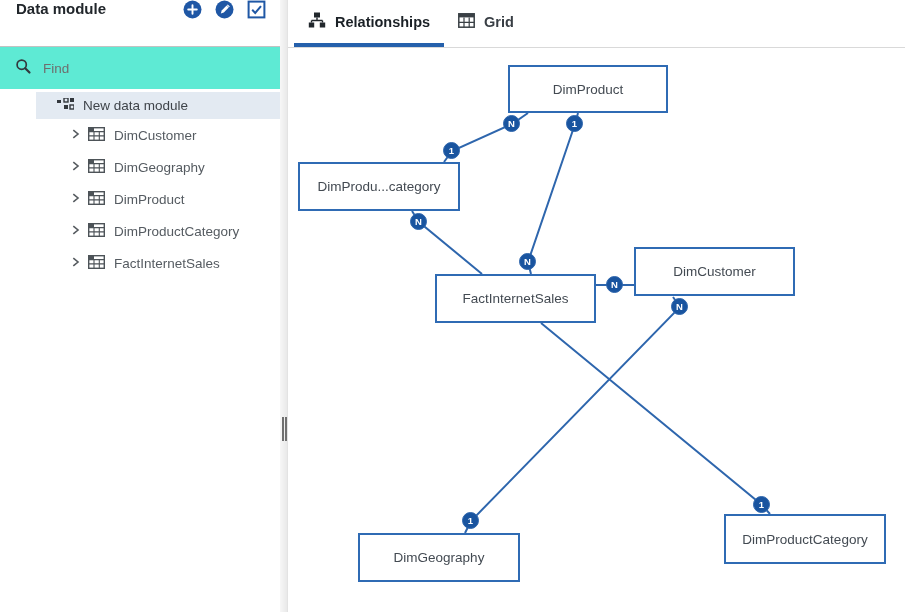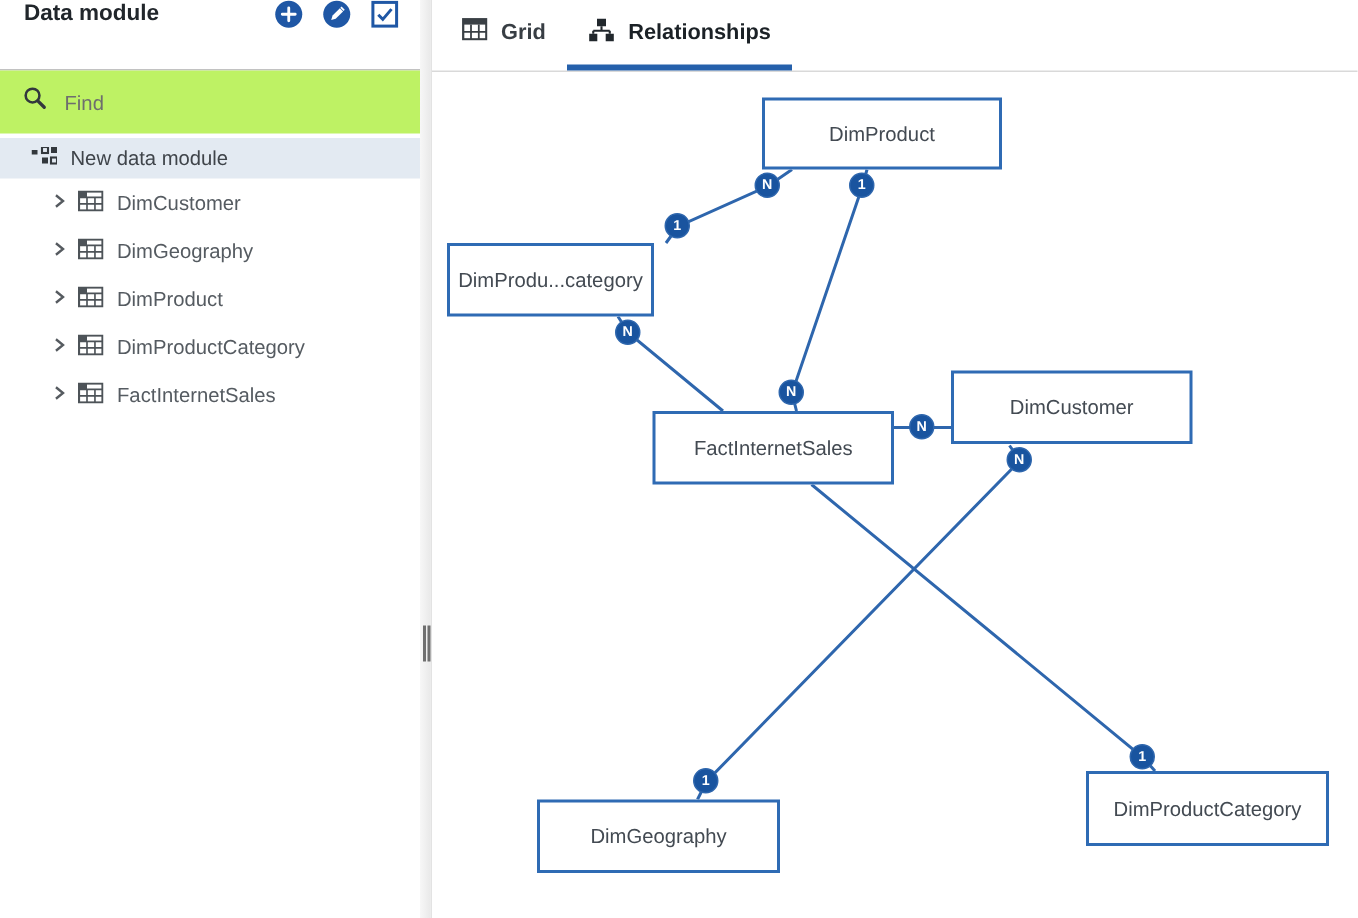--- a/index.html
+++ b/index.html
@@ -6,24 +6,24 @@
   html,body { width:905px; height:612px; overflow:hidden; background:#fff;
               font-family:"Liberation Sans", sans-serif; }
 
   
   .sidebar { position:absolute; left:0; top:0; width:280px; height:612px; background:#fff; }
   .sb-header { height:47px; display:flex; align-items:flex-start; padding:0 14px 0 16px;
                border-bottom:1px solid #c2c2c2; }
   .sb-title { flex:1; font-size:15px; font-weight:bold; color:#21262b; }
   .sb-actions { display:flex; align-items:center; gap:13px; }
   .icon-btn { display:flex; align-items:center; justify-content:center; cursor:pointer; }
-  .find-bar { height:42px; background:#bef264; display:flex; align-items:center;
+  .find-bar { height:42px; background:#5eead4; display:flex; align-items:center;
               gap:11px; padding:0 15px; }
   .find-placeholder { font-size:13.5px; color:#6e6e6e; }
-  .tree { padding-top:3px; }
+  .tree { padding-top:3px;margin-left:36px; }
   .tree-row { display:flex; align-items:center; font-size:13.5px; cursor:pointer; }
   .root-row { height:27px; background:#e3eaf2; padding-left:21px; gap:9px; color:#3f444a; }
   .item-row { height:32px; padding-left:33px; gap:7px; color:#555b61; }
   .item-row .tbl { margin-right:2px; }
 
   
   .divider { position:absolute; left:280px; top:0; width:8px; height:612px;
              background:linear-gradient(90deg,#f7f7f7,#e9e9e9); border-right:1px solid #e3e3e3; }
   .grip { position:absolute; left:1px; top:417px; width:6px; height:24px;
           display:flex; justify-content:center; gap:1px; cursor:col-resize; }
@@ -38,21 +38,21 @@
   .tab.inactive { color:#383e44; }
   .tab.active { color:#1b2126; border-bottom-color:#2560ab; }
 
   
   .canvas { position:absolute; left:0; top:0; width:617px; height:612px; }
   .lines { position:absolute; left:0; top:0; pointer-events:none; }
   .entity { position:absolute; background:#fff; border:2px solid #2f6bb4;
             display:flex; align-items:center; justify-content:center;
             font-size:13.5px; color:#434a52; cursor:pointer; }
   .e-dimproduct        { left:220px; top:65px;  width:160px; height:48px; }
-  .e-dimproducat2      { left:10px;  top:162px; width:138px; height:49px; }
+  .e-dimproducat2      { left:10px;  top:162px; width:162px; height:49px; }
   .e-fact              { left:147px; top:274px; width:161px; height:49px; }
   .e-dimcustomer       { left:346px; top:247px; width:161px; height:49px; }
   .e-dimgeography      { left:70px;  top:533px; width:162px; height:49px; }
   .e-dimprodcategory   { left:436px; top:514px; width:162px; height:50px; }
 
   .badge { position:absolute; width:17px; height:17px; border-radius:50%;
            background:#19549f; border:1px solid #2e66ad; color:#fff;
            display:flex; align-items:center; justify-content:center;
            font-size:9.5px; font-weight:bold; cursor:pointer; }
   .b0 { left:215px; top:115px; } .b1 { left:278px; top:115px; }
@@ -180,40 +180,40 @@
 
 <div class="divider">
   <div class="grip">
       <span></span>
       <span></span>
     </div>
 </div>
 
 <div class="main">
   <div class="tabbar">
-    <div class="tab inactive">
-      <span>
-        <svg width="17" height="15" viewBox="0 0 17 15">
-            <rect x="0.8" y="0.8" width="15.4" height="13.4" fill="none" stroke="#3a4045" stroke-width="1.5"></rect>
-            <rect x="0.8" y="0.8" width="15.4" height="3.6" fill="#3a4045"></rect>
-            <path d="M6 4.4V14.2M11.2 4.4V14.2M0.8 9.3h15.4" stroke="#3a4045" stroke-width="1.2"></path>
-          </svg>
-      </span>
-      <span>Grid</span>
-    </div>
     <div class="tab active">
       <span>
         <svg width="18" height="16" viewBox="0 0 18 16">
             <rect x="6" y="0.5" width="6" height="5" fill="#21272c"></rect>
             <path d="M9 5.5v3M3.5 8.5h11M3.5 8.5v2M14.5 8.5v2" stroke="#21272c" stroke-width="1.4" fill="none"></path>
             <rect x="0.8" y="10.5" width="5.4" height="5" fill="#21272c"></rect>
             <rect x="11.8" y="10.5" width="5.4" height="5" fill="#21272c"></rect>
           </svg>
       </span>
       <span>Relationships</span>
+    </div>
+    <div class="tab inactive">
+      <span>
+        <svg width="17" height="15" viewBox="0 0 17 15">
+            <rect x="0.8" y="0.8" width="15.4" height="13.4" fill="none" stroke="#3a4045" stroke-width="1.5"></rect>
+            <rect x="0.8" y="0.8" width="15.4" height="3.6" fill="#3a4045"></rect>
+            <path d="M6 4.4V14.2M11.2 4.4V14.2M0.8 9.3h15.4" stroke="#3a4045" stroke-width="1.2"></path>
+          </svg>
+      </span>
+      <span>Grid</span>
     </div>
   </div>
 
   <div class="canvas">
     <svg class="lines" width="617" height="612" viewBox="0 0 617 612">
       <g fill="none" stroke="#2e66ad" stroke-width="2">
         <polyline points="240,113 224,124 164,151 156,162"></polyline>
         <polyline points="290,113 287,124 240,262 243,274"></polyline>
         <polyline points="124,211 131,222 194,274"></polyline>
         <polyline points="308,285 346,285"></polyline>

